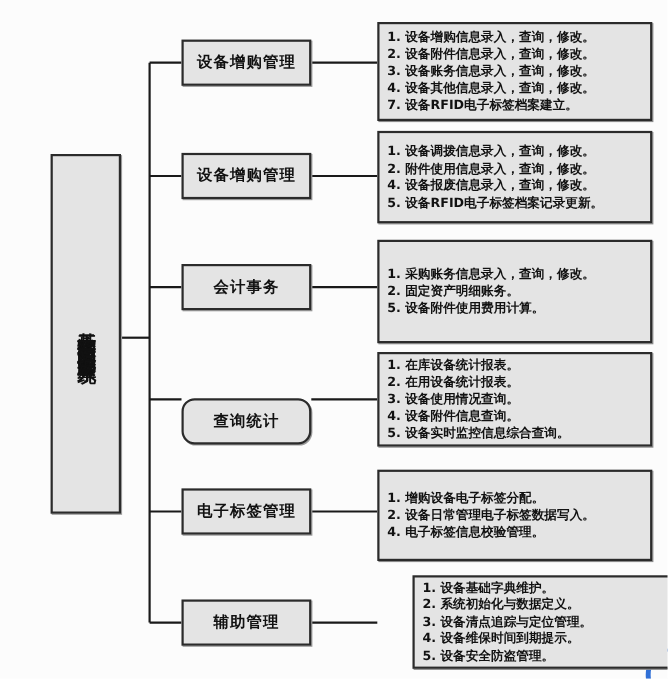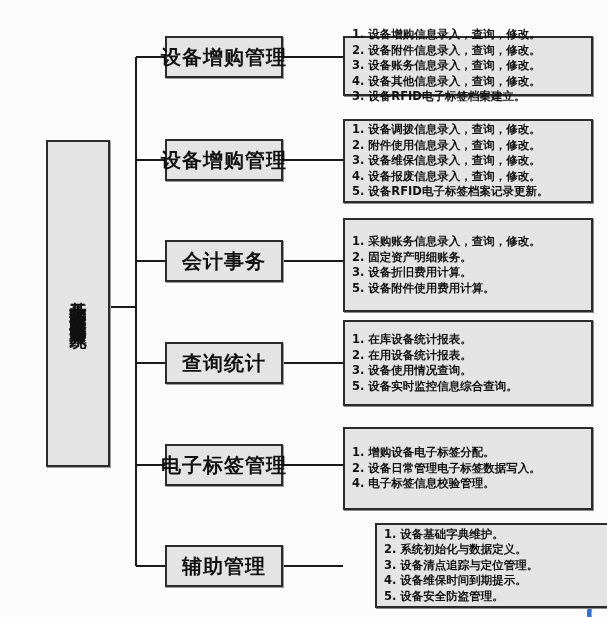--- a/index.html
+++ b/index.html
@@ -45,45 +45,45 @@
     letter-spacing: 2px;
     line-height: 1;
     white-space: nowrap;
   }
   .branch-node {
     left: 165px;
     width: 118px; height: 42px;
     display: flex;
     align-items: center;
     justify-content: center;
-    font-size: 20px;
+    font-size: 14px;
     font-weight: bold;
     letter-spacing: 1px;
     white-space: nowrap;
     box-shadow: 1px 1px 0 #9a9a9a;
   }
   .detail-box {
     left: 343px;
     width: 250px;
     display: flex;
     flex-direction: column;
     justify-content: center;
     padding: 2px 4px 2px 7px;
     box-shadow: 1px 1px 0 #8a8a8a;
   }
   .detail-item {
     font-size: 11.5px;
     font-weight: bold;
     line-height: 15.5px;
     white-space: nowrap;
   }
-  .b1 { top: 36px; }  .d1 { top: 36px;  height: 60px; }
+  .b1 { top: 36px; }  .d1 { top: 20px;  height: 90px; }
   .b2 { top: 139px; } .d2 { top: 119px; height: 84px; }
   .b3 { top: 240px; } .d3 { top: 218px; height: 94px; }
-  .b4 { top: 342px; } .d4 { top: 320px; height: 86px; }
+  .b4 { top: 362px; border-radius: 12px; } .d4 { top: 320px; height: 86px; }
   .b5 { top: 444px; text-align: center; } .d5 { top: 427px; height: 83px; }
   .b6 { top: 545px; } .d6 { top: 523px; height: 85px; margin-left: 32px; }
 </style>
 </head>
 <body>
 
 <div id="canvas">
 
   <svg id="connector-svg" viewBox="0 0 607 617" xmlns="http://www.w3.org/2000/svg">
     <g stroke="#1a1a1a" stroke-width="2" fill="none">
@@ -131,42 +131,41 @@
   </div>
   <div class="node branch-node b6">
     <span>辅助管理</span>
   </div>
 
   <div class="node detail-box d1">
     <div class="detail-item">1. 设备增购信息录入，查询，修改。</div>
     <div class="detail-item">2. 设备附件信息录入，查询，修改。</div>
     <div class="detail-item">3. 设备账务信息录入，查询，修改。</div>
     <div class="detail-item">4. 设备其他信息录入，查询，修改。</div>
-    <div class="detail-item">3. 设备RFID电子标签档案建立。</div>
+    <div class="detail-item">7. 设备RFID电子标签档案建立。</div>
   </div>
 
   <div class="node detail-box d2">
     <div class="detail-item">1. 设备调拨信息录入，查询，修改。</div>
     <div class="detail-item">2. 附件使用信息录入，查询，修改。</div>
-    <div class="detail-item">3. 设备维保信息录入，查询，修改。</div>
     <div class="detail-item">4. 设备报废信息录入，查询，修改。</div>
     <div class="detail-item">5. 设备RFID电子标签档案记录更新。</div>
   </div>
 
   <div class="node detail-box d3">
     <div class="detail-item">1. 采购账务信息录入，查询，修改。</div>
     <div class="detail-item">2. 固定资产明细账务。</div>
-    <div class="detail-item">3. 设备折旧费用计算。</div>
     <div class="detail-item">5. 设备附件使用费用计算。</div>
   </div>
 
   <div class="node detail-box d4">
     <div class="detail-item">1. 在库设备统计报表。</div>
     <div class="detail-item">2. 在用设备统计报表。</div>
     <div class="detail-item">3. 设备使用情况查询。</div>
+    <div class="detail-item">4. 设备附件信息查询。</div>
     <div class="detail-item">5. 设备实时监控信息综合查询。</div>
   </div>
 
   <div class="node detail-box d5">
     <div class="detail-item">1. 增购设备电子标签分配。</div>
     <div class="detail-item">2. 设备日常管理电子标签数据写入。</div>
     <div class="detail-item">4. 电子标签信息校验管理。</div>
   </div>
 
   <div class="node detail-box d6">

